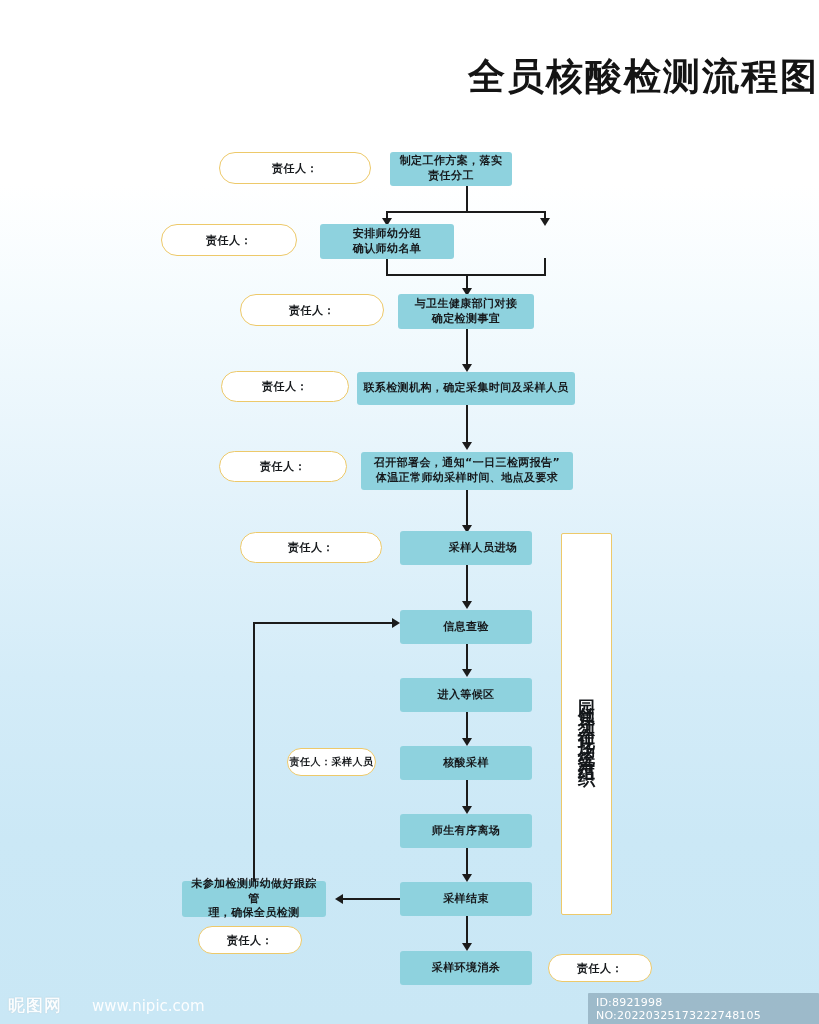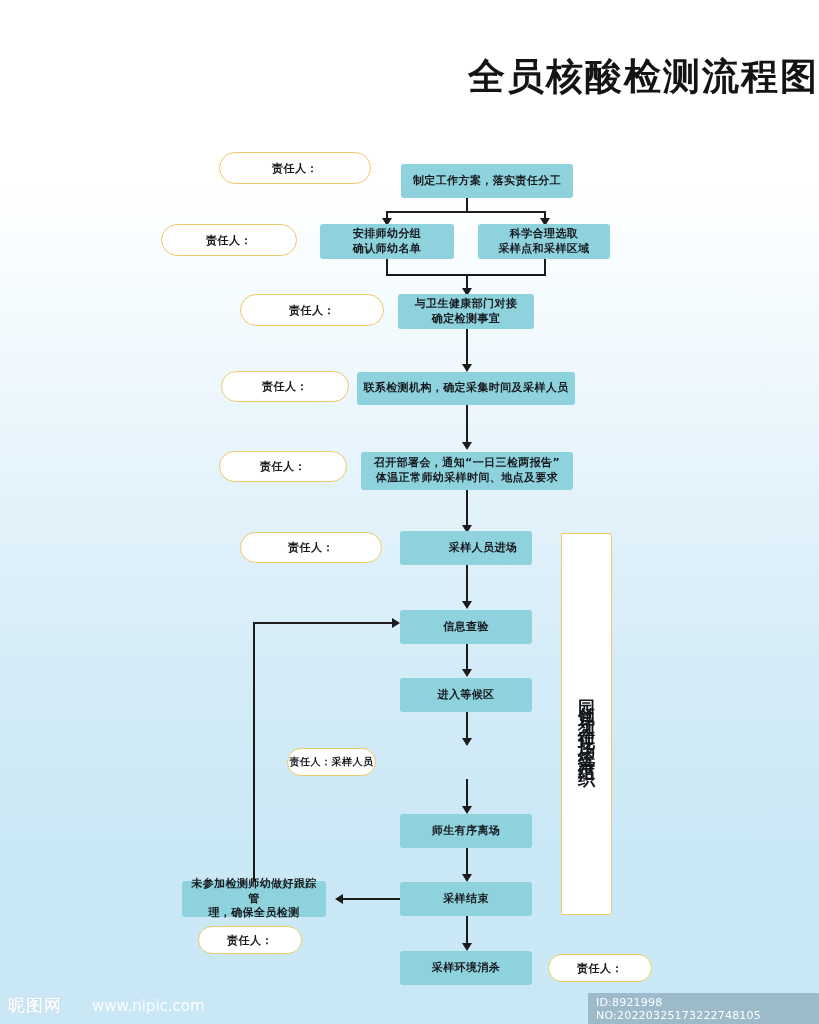--- a/index.html
+++ b/index.html
@@ -212,42 +212,41 @@
   <div class="ln vl" style="left:466px; top:916px; height:33px;"></div>
   <div class="arrow-down" style="left:462px; top:943px;"></div>
 
   <div class="ln hl" style="left:343px; top:898px; width:58px;"></div>
   <div class="arrow-left" style="left:335px; top:894px;"></div>
 
   <div class="ln vl" style="left:253px; top:622px; height:260px;"></div>
   <div class="ln hl" style="left:253px; top:622px; width:140px;"></div>
   <div class="arrow-right" style="left:392px; top:618px;"></div>
 
-  <div class="pbox" style="left:390px; top:164px; width:172px; height:34px;margin-left:11px;">制定工作方案，落实责任分工</div>
+  <div class="pbox" style="left:390px; top:152px; width:122px; height:34px;">制定工作方案，落实责任分工</div>
 
   <div class="pbox" style="left:320px; top:224px; width:134px; height:35px;">安排师幼分组
 确认师幼名单</div>
 
-  <div class="pbox" style="left:478px; top:224px; width:132px; height:35px;">科学合理选取
-采样点和采样区域</div>
 
   <div class="pbox" style="left:398px; top:294px; width:136px; height:35px;">与卫生健康部门对接
 确定检测事宜</div>
 
   <div class="pbox" style="left:357px; top:372px; width:218px; height:33px;">联系检测机构，确定采集时间及采样人员</div>
 
   <div class="pbox" style="left:361px; top:452px; width:212px; height:38px;">召开部署会，通知“一日三检两报告”
 体温正常师幼采样时间、地点及要求</div>
 
   <div class="pbox" style="left:400px; top:531px; width:132px; height:34px;padding-left:40px;">采样人员进场</div>
 
   <div class="pbox" style="left:400px; top:610px; width:132px; height:34px;">信息查验</div>
 
   <div class="pbox" style="left:400px; top:678px; width:132px; height:34px;">进入等候区</div>
 
+  <div class="pbox" style="left:400px; top:746px; width:132px; height:34px;">核酸采样</div>
 
   <div class="pbox" style="left:400px; top:814px; width:132px; height:34px;font-family:Liberation Mono, monospace;">师生有序离场</div>
 
   <div class="pbox" style="left:400px; top:882px; width:132px; height:34px;">采样结束</div>
 
   <div class="pbox" style="left:182px; top:881px; width:144px; height:36px;">未参加检测师幼做好跟踪管
 理，确保全员检测</div>
 
   <div class="pbox" style="left:400px; top:951px; width:132px; height:34px;">采样环境消杀</div>
 

